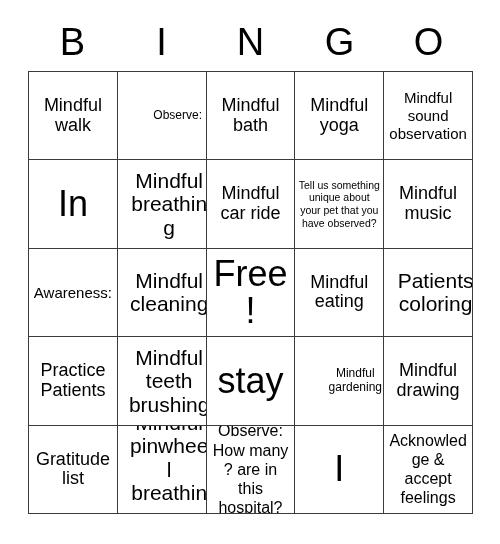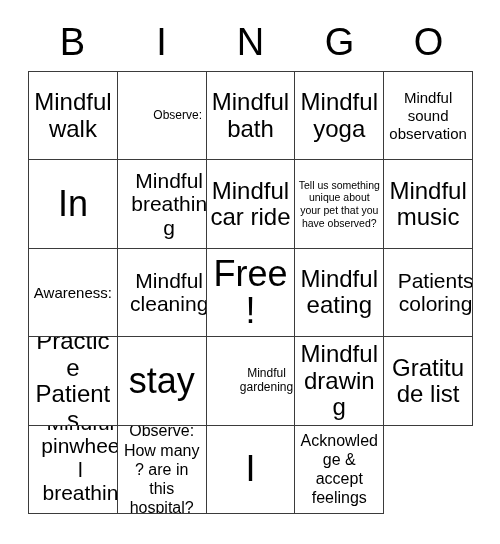--- a/index.html
+++ b/index.html
@@ -77,21 +77,21 @@
     width: 100%;
     line-height: 1.12;
     word-wrap: break-word;
     overflow-wrap: break-word;
     hyphens: none;
     color: #000000;
   }
 
   
   .fs-xxl .cell-text { font-size: 36px; line-height: 1.05; }
-  .fs-xl  .cell-text { font-size: 24px; line-height: 1.1; }
+  .fs-xl  .cell-text { font-size: 18px; line-height: 1.1; }
   .fs-lg  .cell-text { font-size: 21px; line-height: 1.12; margin-left: 15px; }
   .fs-md  .cell-text { font-size: 12px; line-height: 1.15; margin-left: 32px; }
   .fs-sm  .cell-text { font-size: 15px; line-height: 1.18; }
   .fs-xs  .cell-text { font-size: 16px; line-height: 1.2; }
   .fs-xxs .cell-text { font-size: 10.5px; line-height: 1.22; }
 </style>
 </head>
 <body>
 
 <div id="card">
@@ -149,20 +149,23 @@
     <div class="cell fs-xl">
         <span class="cell-text">Mindful eating</span>
       </div>
     <div class="cell fs-lg">
         <span class="cell-text">Patients coloring</span>
       </div>
 
     <div class="cell fs-xl">
         <span class="cell-text">Practice Patients</span>
       </div>
+    <div class="cell fs-lg">
+        <span class="cell-text">Mindful teeth brushing</span>
+      </div>
     <div class="cell fs-xxl">
         <span class="cell-text">stay</span>
       </div>
     <div class="cell fs-md">
         <span class="cell-text">Mindful gardening</span>
       </div>
     <div class="cell fs-xl">
         <span class="cell-text">Mindful drawing</span>
       </div>
 

